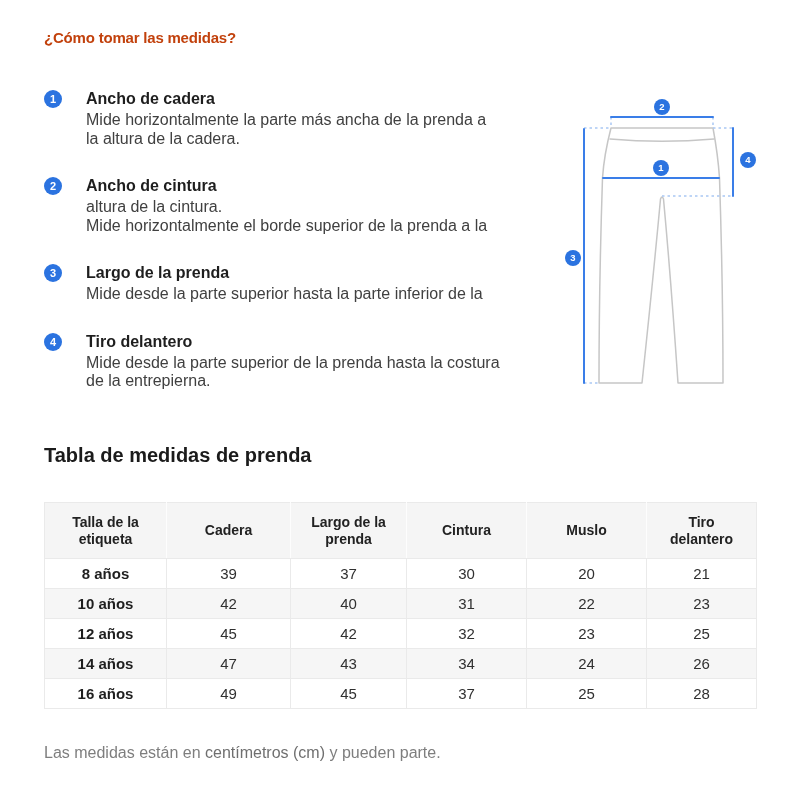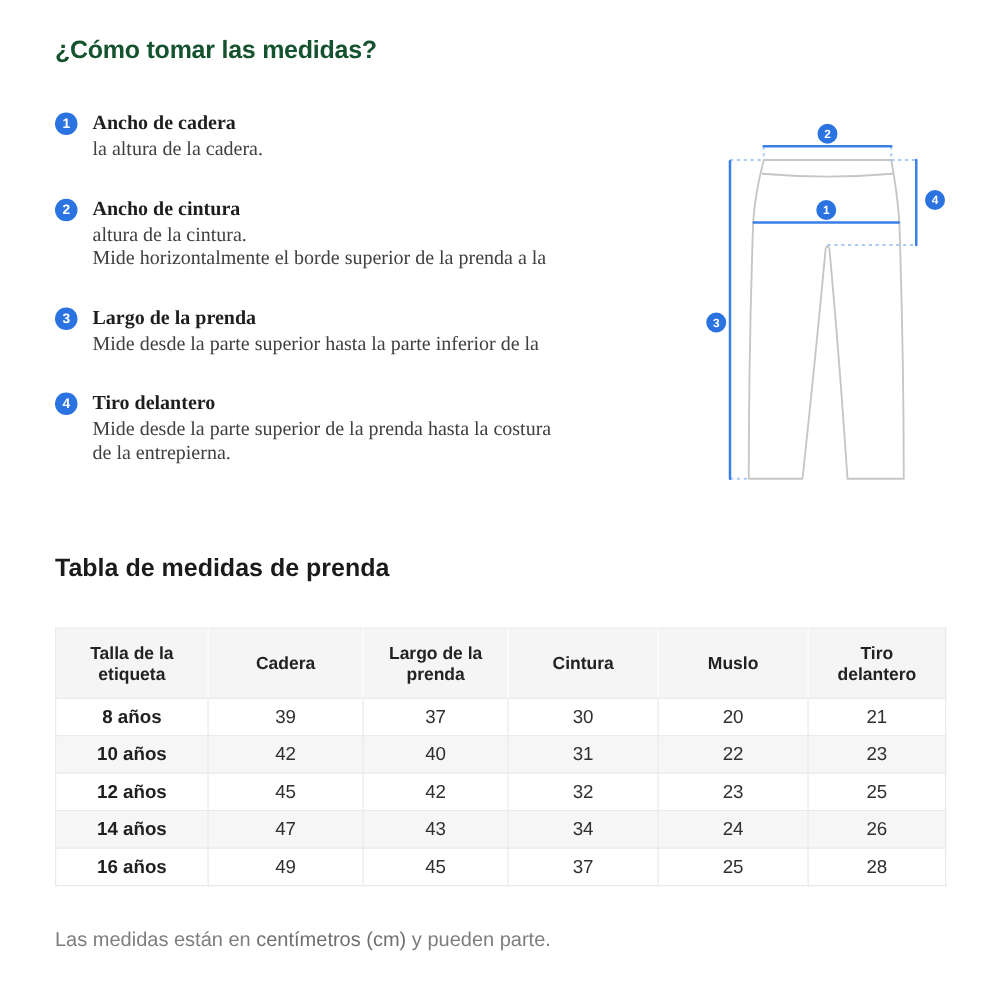--- a/index.html
+++ b/index.html
@@ -3,31 +3,31 @@
 <meta charset="utf-8">
 <style>
   * { margin:0; padding:0; box-sizing:border-box; }
   html,body { background:#ffffff; }
   .page {
     position:relative; width:800px; height:800px; background:#ffffff;
     font-family:"Liberation Sans", sans-serif; color:#1e1e1e; overflow:hidden;
   }
   .page-title {
     position:absolute; left:44px; top:29px;
-    font-size:20px; font-weight:700; color:#14532d; letter-spacing:-0.2px;
+    font-size:15px; font-weight:700; color:#c2410c; letter-spacing:-0.2px;
   }
   .instructions { position:absolute; left:44px; top:89px; width:492px; }
   .inst-item { display:flex; margin-bottom:28px; }
   .badge {
     width:18px; height:18px; border-radius:50%; background:#2b73e0;
     color:#ffffff; font-size:11px; font-weight:700;
     display:flex; align-items:center; justify-content:center;
     flex:0 0 18px; margin-top:1px;
   }
-  .inst-body { margin-left:12px;font-family:Liberation Serif, serif; }
+  .inst-body { margin-left:24px; }
   .inst-title { font-size:16px; font-weight:700; color:#1e1e1e; line-height:20px; }
   .inst-desc { font-size:16px; color:#404040; line-height:18.5px; margin-top:2px; }
   .diagram { position:absolute; left:556px; top:85px; width:240px; height:320px; }
   .section-title {
     position:absolute; left:44px; top:444px;
     font-size:20px; font-weight:700; color:#1b1b1b;
   }
   table.size-table {
     position:absolute; left:44px; top:502px; width:712px;
     border-collapse:collapse; table-layout:fixed;
@@ -59,20 +59,21 @@
 
   <h1 class="page-title">¿Cómo tomar las medidas?</h1>
 
   <div class="instructions">
 
     <div class="inst-item">
       <span class="badge">1</span>
       <div class="inst-body">
         <div class="inst-title">Ancho de cadera</div>
         <div class="inst-desc">
+          <div>Mide horizontalmente la parte más ancha de la prenda a</div>
           <div>la altura de la cadera.</div>
         </div>
       </div>
     </div>
 
     <div class="inst-item">
       <span class="badge">2</span>
       <div class="inst-body">
         <div class="inst-title">Ancho de cintura</div>
         <div class="inst-desc">

